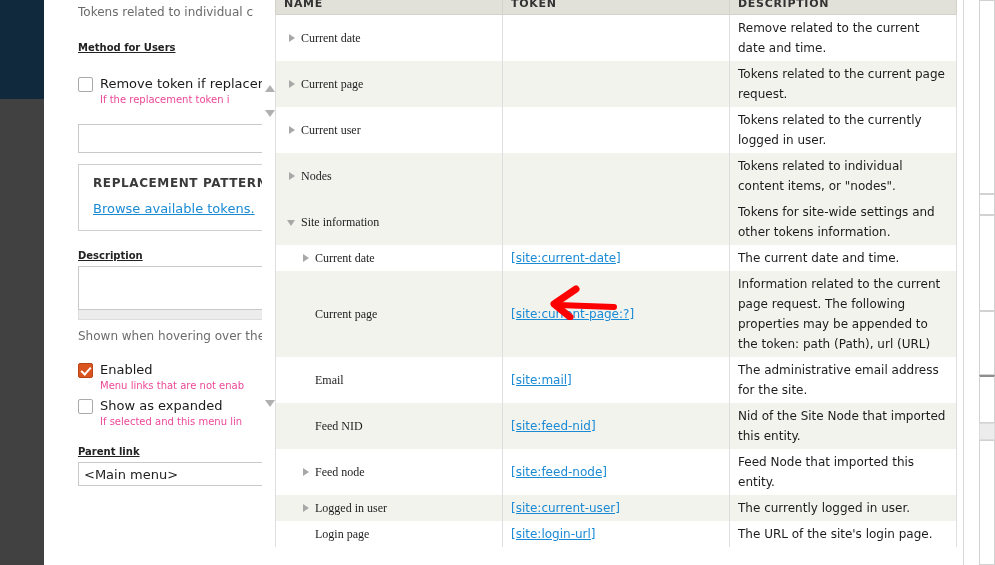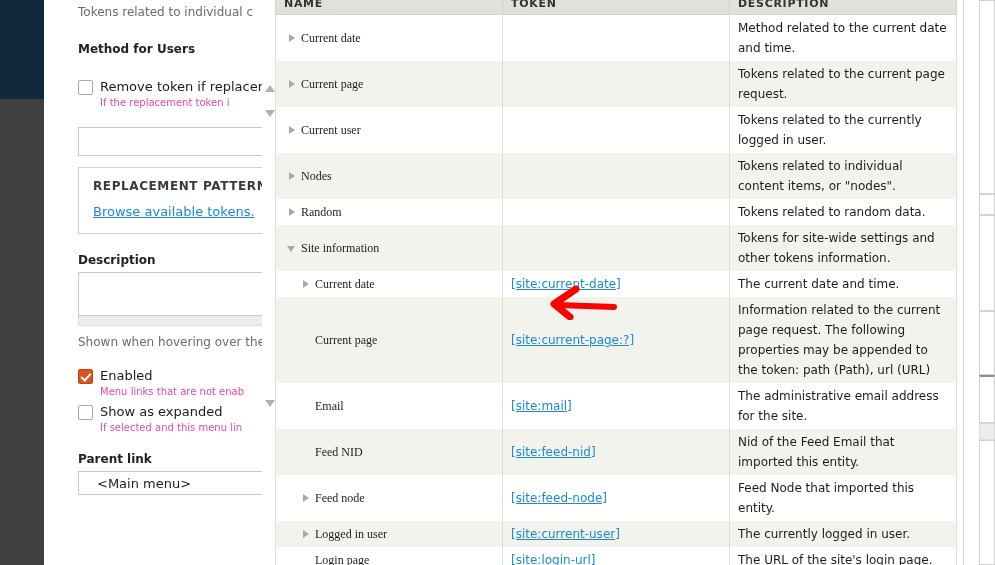--- a/index.html
+++ b/index.html
@@ -19,21 +19,21 @@
   .edge-gray   { position:absolute; left:0; top:99px; width:44px; height:466px; background:#414141; }
 
   
   .page-bg { position:absolute; left:44px; top:0; width:951px; height:565px; background:#ffffff; }
 
   .form-col { position:absolute; left:78px; top:-40px; width:202px; }
   .form-col .panel {
     border:1px solid #cfcfcf; background:#fff; padding:8px 10px;
   }
   .fc-desc { color:#6b6b6b; font-size:12px; line-height:16px; white-space:nowrap; }
-  .fc-label { font-weight:bold; font-size:12px; color:#222; margin:0 0 5px 0; white-space:nowrap; }
+  .fc-label { font-weight:bold; font-size:10px; color:#222; margin:0 0 5px 0; white-space:nowrap;text-decoration:underline; }
 
   select.fc-select {
     font-family:"DejaVu Sans","Liberation Sans",sans-serif;
     font-size:14px; padding:2px 4px; height:26px; width:176px;
     border:1px solid #9a9a9a; background:#fff; color:#111;
     -webkit-appearance:none; appearance:none;
   }
   .select-wrap { position:relative; display:inline-block; }
   .select-wrap .arrow {
     position:absolute; right:4px; top:4px; width:17px; height:17px;
@@ -59,21 +59,21 @@
   }
   .cb-label { font-size:13px; color:#1b1b1b; white-space:nowrap; }
   .cb-help { font-size:10px; color:#ec4899; margin:2px 0 0 22px; white-space:nowrap; }
 
   .rp-title { font-weight:bold; font-size:12px; letter-spacing:.6px; color:#3a3a3a; white-space:nowrap; }
   .rp-link  { color:#1a8ad4; font-size:13px; white-space:nowrap; }
 
   .textbox { border:1px solid #c8c8c8; background:#fff; height:44px; width:202px; }
   .textbox-foot { border:1px solid #ddd; border-top:none; background:#ececec; height:10px; width:202px; }
   .textinput { border:1px solid #c8c8c8; background:#fff; height:24px; width:202px;
-               font-size:13px; padding:2px 18px; color:#222; line-height:20px; white-space:nowrap; overflow:hidden; }
+               font-size:13px; padding:2px 5px; color:#222; line-height:20px; white-space:nowrap; overflow:hidden; }
 
   
   .scroll-strip { position:absolute; left:262px; top:0; width:13px; height:565px; background:#ffffff; }
   .scroll-tri { position:absolute; left:3px; width:0; height:0; }
   .tri-up   { border-left:5px solid transparent; border-right:5px solid transparent; border-bottom:7px solid #b0b0b0; }
   .tri-down { border-left:5px solid transparent; border-right:5px solid transparent; border-top:7px solid #b0b0b0; }
 
   
   .rt-panel { position:absolute; border:1px solid #d2d2d2; background:#fff; }
   .rt-strip { position:absolute; background:#ececec; border:1px solid #dcdcdc; }
@@ -218,21 +218,21 @@
     </thead>
     <tbody id="token-tbody">
         <tr class="odd">
           <td class="c-name">
             <span class="nm ind-0">
               <span class="caret right"></span>
               <span>Current date</span>
             </span>
           </td>
           <td class="c-token"></td>
-          <td class="c-desc desc-multi">Method related to the current date and time.</td>
+          <td class="c-desc desc-multi">Remove related to the current date and time.</td>
         </tr>
         <tr class="even">
           <td class="c-name">
             <span class="nm ind-0">
               <span class="caret right"></span>
               <span>Current page</span>
             </span>
           </td>
           <td class="c-token"></td>
           <td class="c-desc desc-multi">Tokens related to the current page request.</td>
@@ -249,30 +249,20 @@
         </tr>
         <tr class="even">
           <td class="c-name">
             <span class="nm ind-0">
               <span class="caret right"></span>
               <span>Nodes</span>
             </span>
           </td>
           <td class="c-token"></td>
           <td class="c-desc desc-multi">Tokens related to individual content items, or "nodes".</td>
-        </tr>
-        <tr class="odd">
-          <td class="c-name">
-            <span class="nm ind-0">
-              <span class="caret right"></span>
-              <span>Random</span>
-            </span>
-          </td>
-          <td class="c-token"></td>
-          <td class="c-desc desc-multi">Tokens related to random data.</td>
         </tr>
         <tr class="even">
           <td class="c-name">
             <span class="nm ind-0">
               <span class="caret down"></span>
               <span>Site information</span>
             </span>
           </td>
           <td class="c-token"></td>
           <td class="c-desc desc-multi">Tokens for site-wide settings and other tokens information.</td>
@@ -308,21 +298,21 @@
           <td class="c-desc desc-multi">The administrative email address for the site.</td>
         </tr>
         <tr class="even">
           <td class="c-name">
             <span class="nm ind-1">
               <span class="caret "></span>
               <span>Feed NID</span>
             </span>
           </td>
           <td class="c-token"><a class="tok" href="#">[site:feed-nid]</a></td>
-          <td class="c-desc desc-multi">Nid of the Feed Email that imported this entity.</td>
+          <td class="c-desc desc-multi">Nid of the Site Node that imported this entity.</td>
         </tr>
         <tr class="odd">
           <td class="c-name">
             <span class="nm ind-1">
               <span class="caret right"></span>
               <span>Feed node</span>
             </span>
           </td>
           <td class="c-token"><a class="tok" href="#">[site:feed-node]</a></td>
           <td class="c-desc desc-multi">Feed Node that imported this entity.</td>

